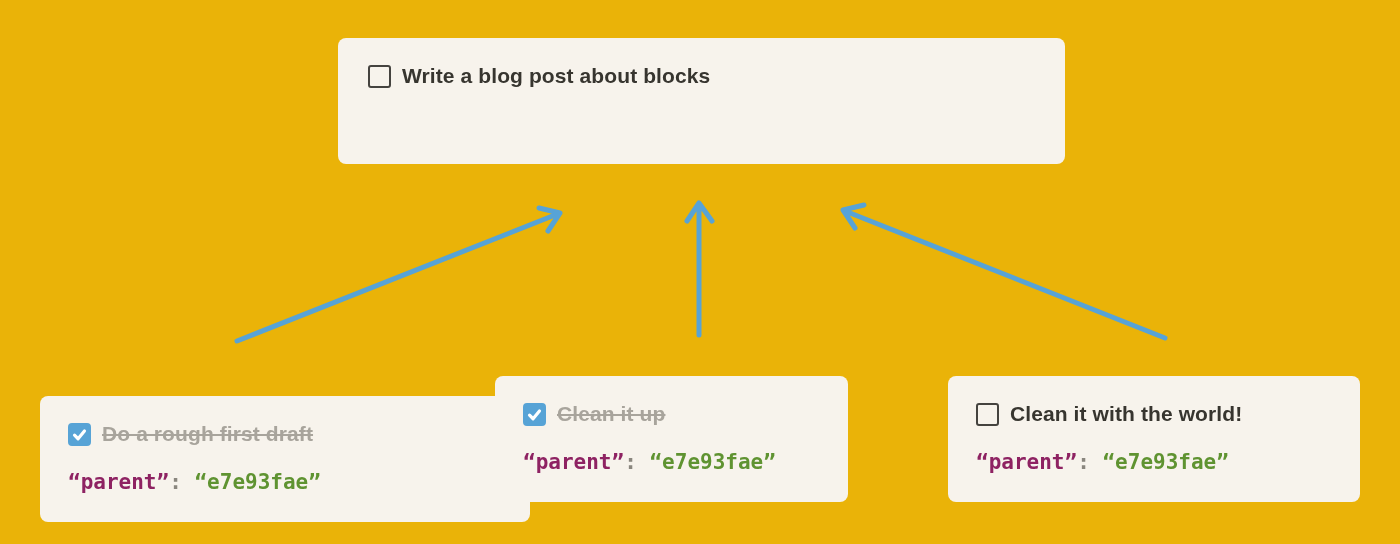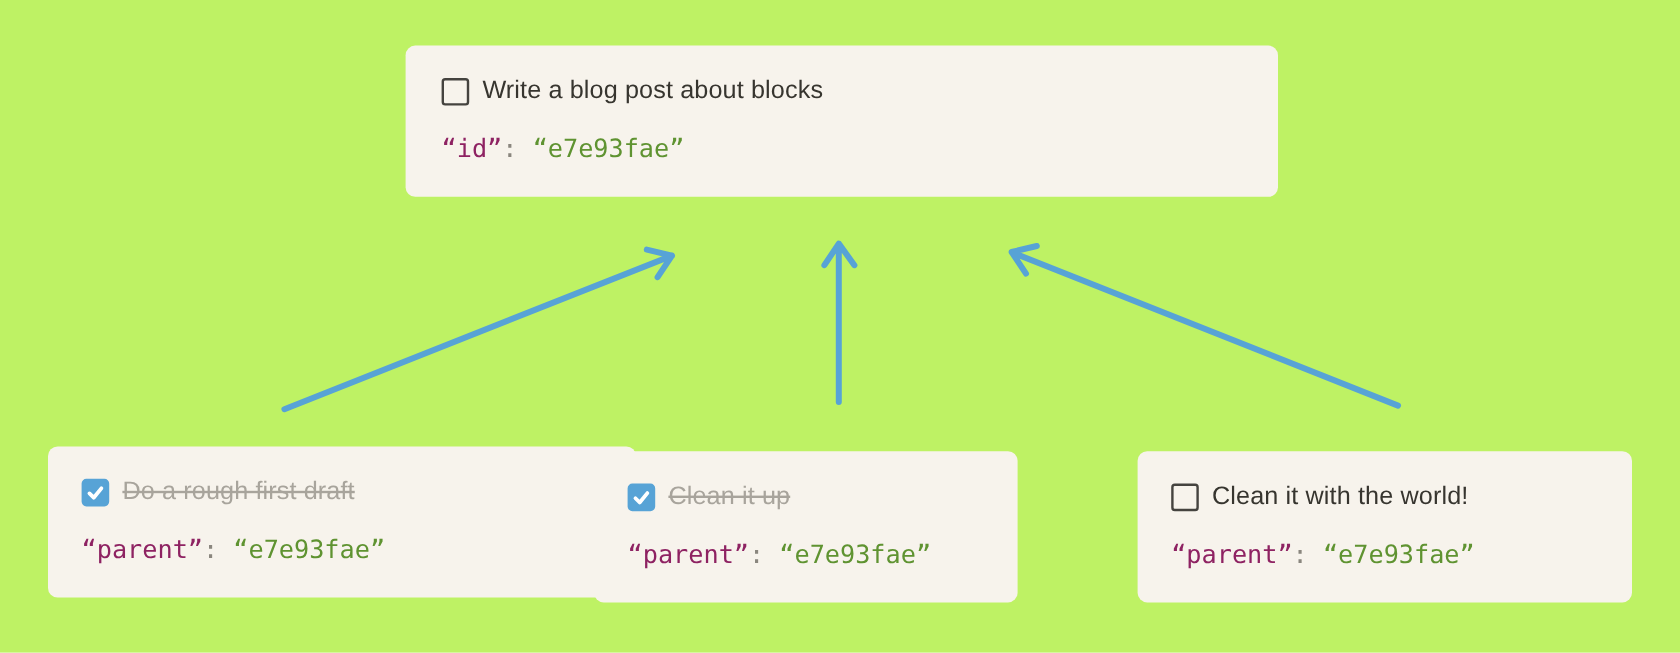--- a/index.html
+++ b/index.html
@@ -4,34 +4,35 @@
 <style>
   html, body {
     margin: 0;
     padding: 0;
     background: #ffffff;
   }
   .canvas {
     position: relative;
     width: 1400px;
     height: 544px;
-    background: #bef264;
+    background: #eab308;
     overflow: hidden;
     font-family: "Liberation Sans", sans-serif;
+    font-weight: bold;
   }
   .card {
     position: absolute;
     background: var(--card-bg, #f7f3ec);
     border-radius: 8px;
     box-sizing: border-box;
     padding: 24px 28px;
     height: 126px;
   }
   .card.parent-card { left: 338px; top: 38px; width: 727px; padding-left: 30px; }
-  .card.child-1 { left: 40px;  top: 372px; width: 490px; }
+  .card.child-1 { left: 40px;  top: 396px; width: 490px; }
   .card.child-2 { left: 495px; top: 376px; width: 353px; }
   .card.child-3 { left: 948px; top: 376px; width: 412px; }
 
   .task-row {
     display: flex;
     align-items: center;
     gap: 11px;
     height: 28px;
     margin-bottom: 20px;
   }
@@ -104,21 +105,20 @@
 
 <div class="canvas">
 
   <div class="card parent-card">
     <div class="task-row">
       <span class="checkbox">
         
       </span>
       <span class="task-label">Write a blog post about blocks</span>
     </div>
-    <div class="code-row"><span class="code-key">“id”</span><span class="code-punct">: </span><span class="code-value">“e7e93fae”</span></div>
   </div>
 
   <div class="card child-1 checked">
     <div class="task-row">
       <span class="checkbox">
         <svg class="check-icon" viewBox="0 0 24 24">
             <polyline points="5,13 10,18 19,7"></polyline>
           </svg>
       </span>
       <span class="task-label">Do a rough first draft</span>

